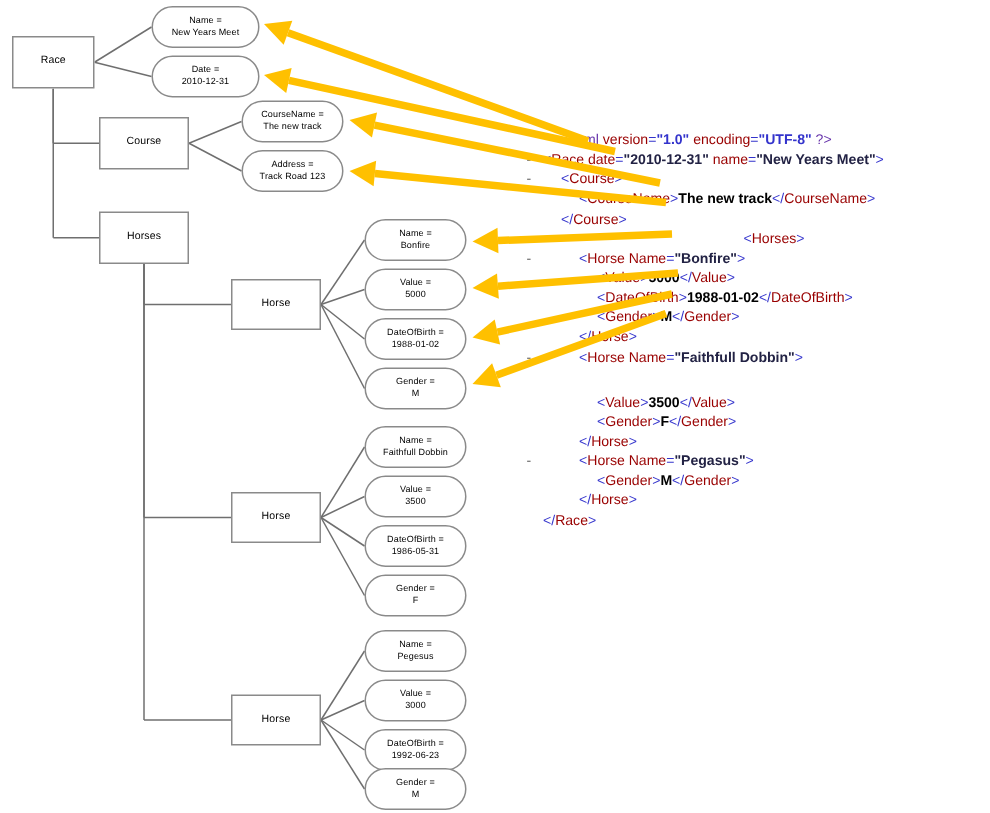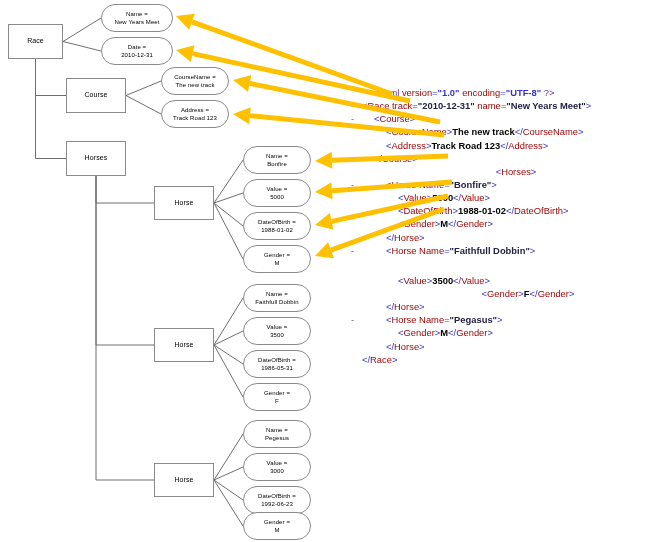--- a/index.html
+++ b/index.html
@@ -192,34 +192,33 @@
       <div class="node oval" style="left: 243px; top: 512px; width: 68px; height: 28px;">
         <div>
           <span class="l1">Gender =</span>
           <span class="l2">M</span>
         </div>
       </div>
     </div>
 
   <div id="xml">
       <div class="xl" style="padding-left: 12px;"><span class="pi">&lt;?xml </span><span class="tn">version</span><span class="tw">=</span><span class="qt">"1.0"</span><span class="pi"> </span><span class="tn">encoding</span><span class="tw">=</span><span class="qt">"UTF-8"</span><span class="pi"> ?&gt;</span></div>
-      <div class="xl" style="padding-left: 0px;"><span class="minus">-</span><span class="tw">&lt;</span><span class="tn">Race </span><span class="tn">track</span><span class="tw">=</span><span class="av">"2010-12-31"</span><span class="tn"> name</span><span class="tw">=</span><span class="av">"New Years Meet"</span><span class="tw">&gt;</span></div>
+      <div class="xl" style="padding-left: 0px;"><span class="minus">-</span><span class="tw">&lt;</span><span class="tn">Race </span><span class="tn">date</span><span class="tw">=</span><span class="av">"2010-12-31"</span><span class="tn"> name</span><span class="tw">=</span><span class="av">"New Years Meet"</span><span class="tw">&gt;</span></div>
       <div class="xl" style="padding-left: 12px;"><span class="minus">-</span><span class="tw">&lt;</span><span class="tn">Course</span><span class="tw">&gt;</span></div>
       <div class="xl" style="padding-left: 24px;"><span class="tw">&lt;</span><span class="tn">CourseName</span><span class="tw">&gt;</span><span class="tx">The new track</span><span class="tw">&lt;/</span><span class="tn">CourseName</span><span class="tw">&gt;</span></div>
-      <div class="xl" style="padding-left: 24px;"><span class="tw">&lt;</span><span class="tn">Address</span><span class="tw">&gt;</span><span class="tx">Track Road 123</span><span class="tw">&lt;/</span><span class="tn">Address</span><span class="tw">&gt;</span></div>
       <div class="xl" style="padding-left: 12px;"><span class="tw">&lt;/</span><span class="tn">Course</span><span class="tw">&gt;</span></div>
       <div class="xl" style="padding-left: 12px; text-align: center;"><span class="tw">&lt;</span><span class="tn">Horses</span><span class="tw">&gt;</span></div>
       <div class="xl" style="padding-left: 24px;"><span class="minus">-</span><span class="tw">&lt;</span><span class="tn">Horse </span><span class="tn">Name</span><span class="tw">=</span><span class="av">"Bonfire"</span><span class="tw">&gt;</span></div>
       <div class="xl" style="padding-left: 36px;"><span class="tw">&lt;</span><span class="tn">Value</span><span class="tw">&gt;</span><span class="tx">5000</span><span class="tw">&lt;/</span><span class="tn">Value</span><span class="tw">&gt;</span></div>
       <div class="xl" style="padding-left: 36px;"><span class="tw">&lt;</span><span class="tn">DateOfBirth</span><span class="tw">&gt;</span><span class="tx">1988-01-02</span><span class="tw">&lt;/</span><span class="tn">DateOfBirth</span><span class="tw">&gt;</span></div>
       <div class="xl" style="padding-left: 36px;"><span class="tw">&lt;</span><span class="tn">Gender</span><span class="tw">&gt;</span><span class="tx">M</span><span class="tw">&lt;/</span><span class="tn">Gender</span><span class="tw">&gt;</span></div>
       <div class="xl" style="padding-left: 24px;"><span class="tw">&lt;/</span><span class="tn">Horse</span><span class="tw">&gt;</span></div>
       <div class="xl" style="padding-left: 24px;"><span class="minus">-</span><span class="tw">&lt;</span><span class="tn">Horse </span><span class="tn">Name</span><span class="tw">=</span><span class="av">"Faithfull Dobbin"</span><span class="tw">&gt;</span></div>
       <div class="xl" style="padding-left: 36px; margin-top: 17px;"><span class="tw">&lt;</span><span class="tn">Value</span><span class="tw">&gt;</span><span class="tx">3500</span><span class="tw">&lt;/</span><span class="tn">Value</span><span class="tw">&gt;</span></div>
-      <div class="xl" style="padding-left: 36px; text-align: center;"><span class="tw">&lt;</span><span class="tn">Gender</span><span class="tw">&gt;</span><span class="tx">F</span><span class="tw">&lt;/</span><span class="tn">Gender</span><span class="tw">&gt;</span></div>
+      <div class="xl" style="padding-left: 36px;"><span class="tw">&lt;</span><span class="tn">Gender</span><span class="tw">&gt;</span><span class="tx">F</span><span class="tw">&lt;/</span><span class="tn">Gender</span><span class="tw">&gt;</span></div>
       <div class="xl" style="padding-left: 24px;"><span class="tw">&lt;/</span><span class="tn">Horse</span><span class="tw">&gt;</span></div>
       <div class="xl" style="padding-left: 24px;"><span class="minus">-</span><span class="tw">&lt;</span><span class="tn">Horse </span><span class="tn">Name</span><span class="tw">=</span><span class="av">"Pegasus"</span><span class="tw">&gt;</span></div>
       <div class="xl" style="padding-left: 36px;"><span class="tw">&lt;</span><span class="tn">Gender</span><span class="tw">&gt;</span><span class="tx">M</span><span class="tw">&lt;/</span><span class="tn">Gender</span><span class="tw">&gt;</span></div>
       <div class="xl" style="padding-left: 24px;"><span class="tw">&lt;/</span><span class="tn">Horse</span><span class="tw">&gt;</span></div>
       <div class="xl" style="padding-left: 0px;"><span class="tw">&lt;/</span><span class="tn">Race</span><span class="tw">&gt;</span></div>
     </div>
 
   <svg class="arrows">
     <g id="arrow-lines">
         <line x1="392" y1="94" x2="191.98941629475883" y2="21.773955884218463" stroke="#FFC000" stroke-width="5" stroke-linecap="butt"></line>

